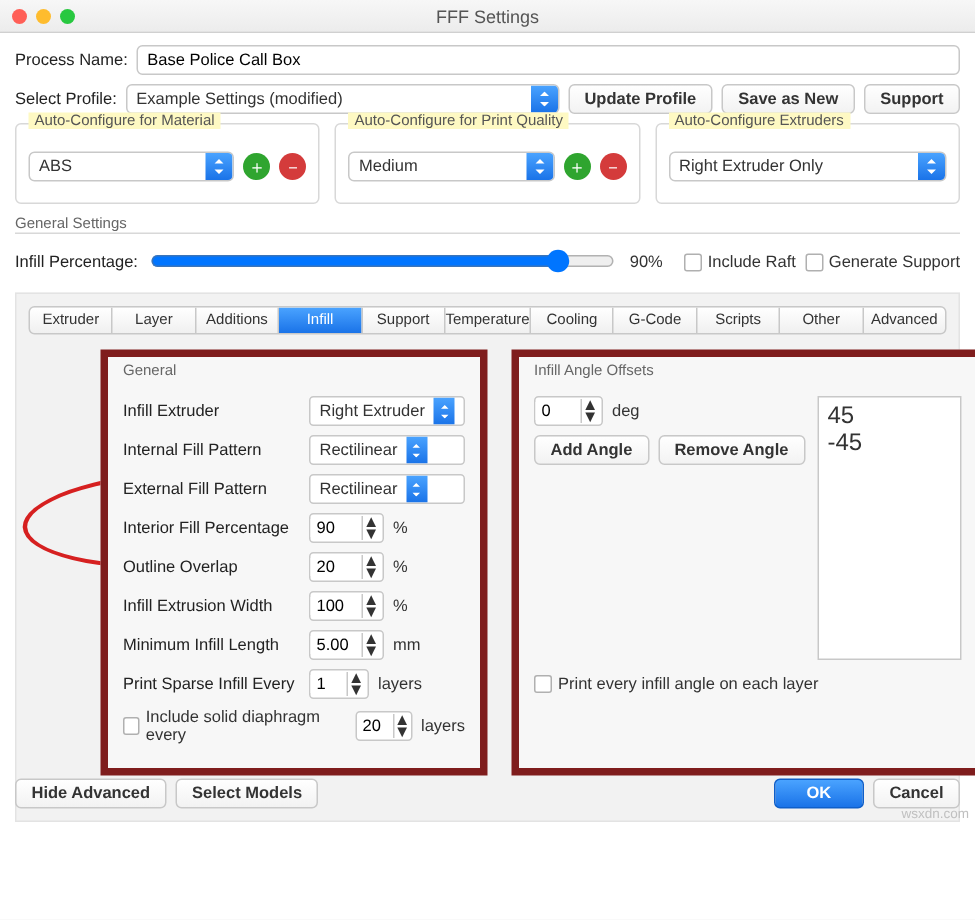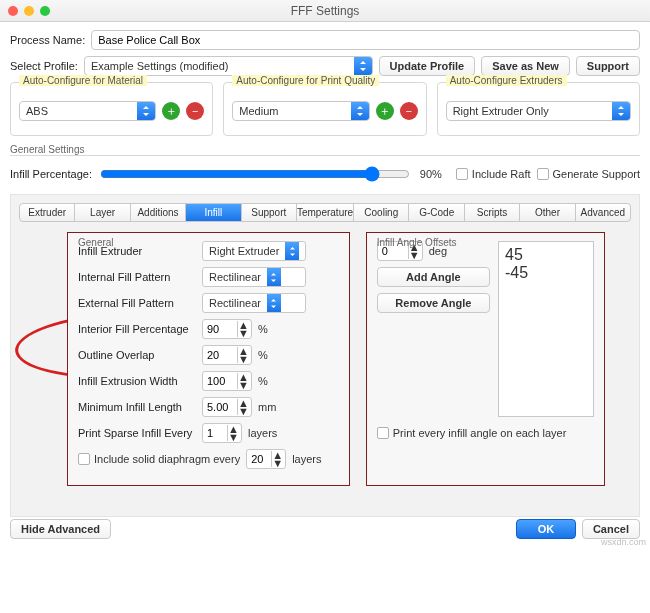--- a/index.html
+++ b/index.html
@@ -15,21 +15,21 @@
   input[type=text].wide { flex:1; height:20px; border:1px solid #c8c8c8; border-radius:4px; padding:0 6px; font-size:11px;}
   .select { display:flex; align-items:center; height:20px; border:1px solid #c8c8c8; border-radius:4px; overflow:hidden; background:#fff;justify-content:space-between;}
   .select .sval { padding:0 6px; font-size:11px; white-space:nowrap; overflow:hidden; text-overflow:ellipsis; }
   .select .sarrow { width:18px; height:100%; background:linear-gradient(#4aa3ff,#1a73e8); display:flex; align-items:center; justify-content:center; }
   .select .sarrow svg { fill:#fff; }
   .btn { height:20px; padding:0 10px; border:1px solid #c8c8c8; border-radius:4px; background:linear-gradient(#fff,#f2f2f2); font-size:11px; white-space:nowrap; display:inline-flex; align-items:center; justify-content:center; cursor:default;font-weight:bold;}
   .btn.primary { background:linear-gradient(#4aa3ff,#1a73e8); color:#fff; border-color:#0f5fc9;}
   .circlebtn { width:18px; height:18px; border-radius:50%; display:inline-flex; align-items:center; justify-content:center; color:#fff; font-size:12px; }
   .fieldset { border:1px solid #d8d8d8; border-radius:4px; padding:18px 8px 8px 8px; position:relative; background:#fff; }
   .fieldset > .legend { position:absolute; top:-8px; left:8px; background:#fef9c3; padding:0 4px; font-size:10px; color:#555; }
-  .inner-group { background:#f7f7f7; border:1px solid #7f1d1d; margin:2px; padding:8px 10px 10px 10px; position:relative; }
+  .inner-group { background:#f7f7f7; border:5px solid #7f1d1d; margin:2px; padding:26px 10px 10px 10px; position:relative; }
   .inner-group > .ig-title { position:absolute; top:4px; left:10px; font-size:10px; color:#666;}
   .cols3 { display:flex; gap:10px; }
   .cols3 > * { flex:1; }
   hr.gs { border:none; border-top:1px solid #d8d8d8; margin:0 0 8px 0;}
   .gs-title { font-size:10px; color:#666; margin-top:8px;}
   .slider { flex:1; }
   .slider input[type=range]{ width:100%; }
   .pct { font-size:11px; margin:0 8px 0 6px;}
   .chk { display:flex; align-items:center; gap:4px; font-size:11px;}
   .tabbox { background:#f2f2f2; border:1px solid #e3e3e3; margin-top:10px; }
@@ -288,21 +288,21 @@
               <div class="gen-row">
                 <span class="numfield" style="width:46px">
                   <input style="width: 30px;" value="0">
                   <span class="stepper">
                       <div>▲</div>
                       <div>▼</div>
                     </span>
                 </span>
                 <span>deg</span>
               </div>
-              <div style="display:flex; flex-direction:column; gap:6px;">
+              <div style="display:flex; flex-direction:row; gap:6px;">
                 <div class="btn" style="width:100%">Add Angle</div>
                 <div class="btn" style="width:100%">Remove Angle</div>
               </div>
             </div>
             <div class="listbox" id="angles">
                 <div>45</div>
                 <div>-45</div>
               </div>
           </div>
           <div style="margin-top:10px">
@@ -311,18 +311,19 @@
                 <span>Print every infill angle on each layer</span>
               </label>
           </div>
         </div>
       </div>
     </div>
   </div>
 
   <div class="bottombar">
     <div class="btn">Hide Advanced</div>
+    <div class="btn">Select Models</div>
     <div class="spacer"></div>
     <div class="btn primary" style="width:60px">OK</div>
     <div class="btn">Cancel</div>
   </div>
   <div class="watermark">wsxdn.com</div>
 </div>
 
 </body></html>

